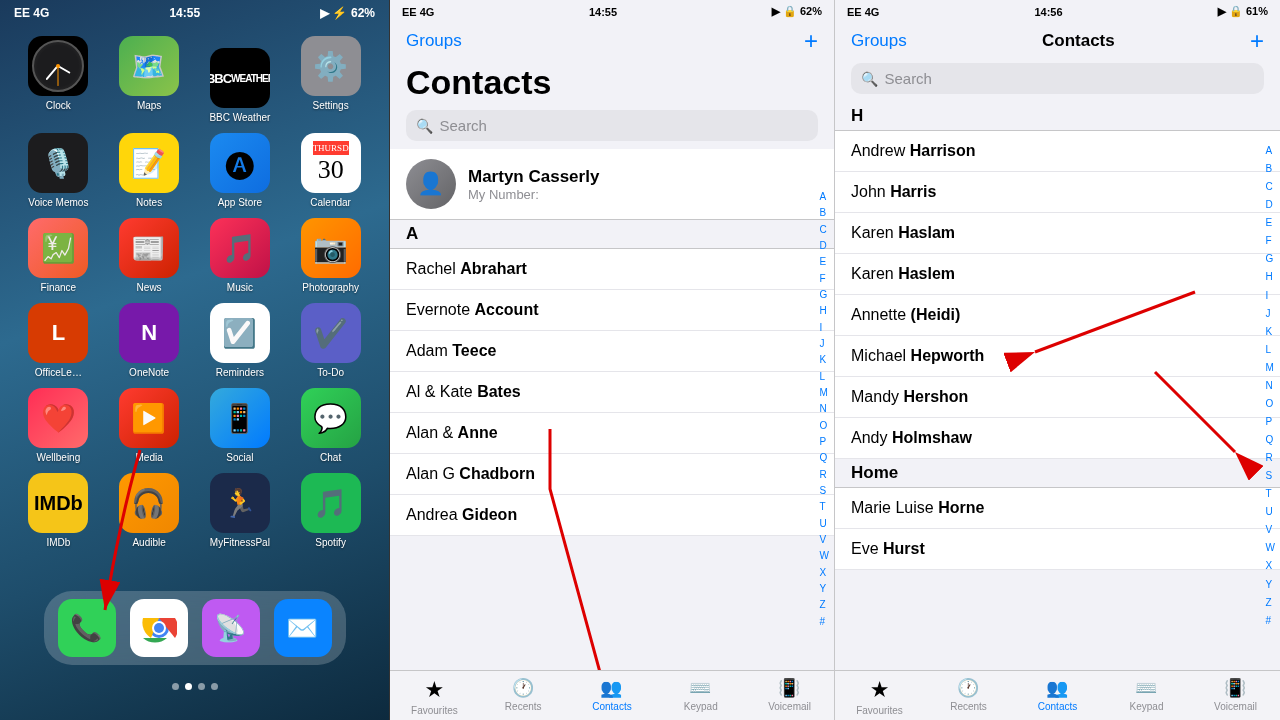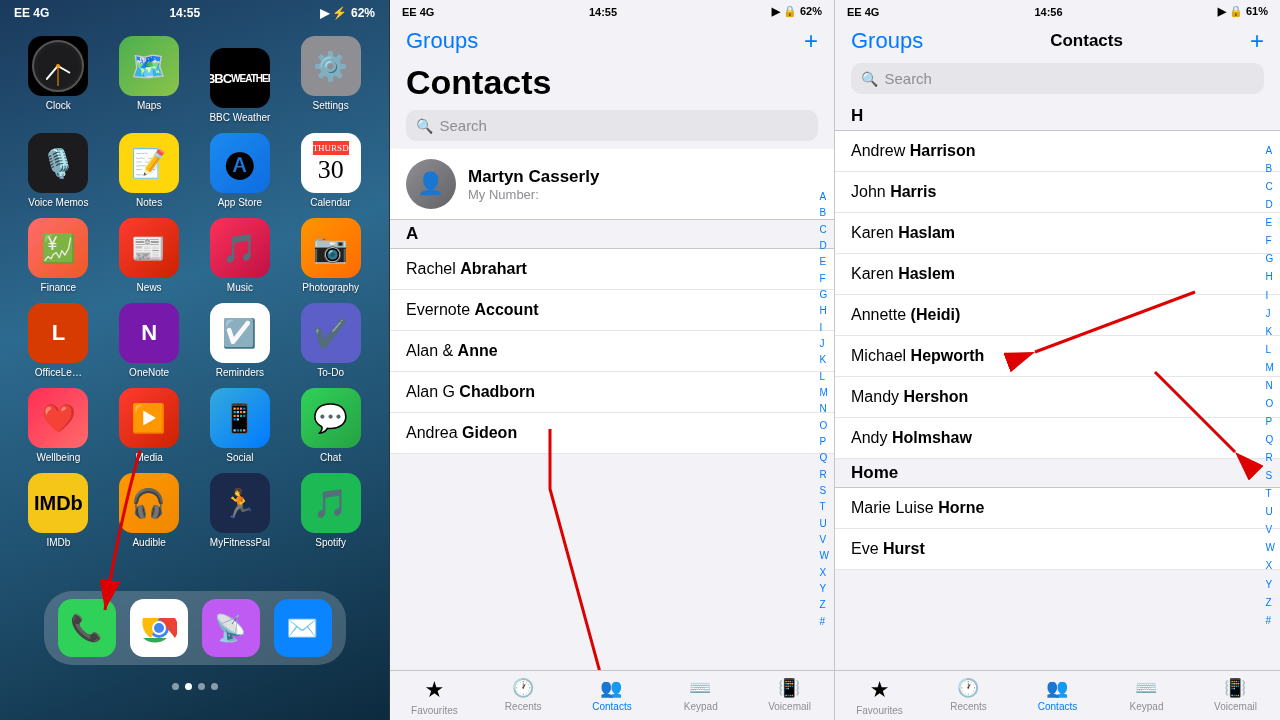--- a/index.html
+++ b/index.html
@@ -159,21 +159,21 @@
       align-items: center;
       padding: 4px 16px 8px;
       background: #f2f2f7;
     }
     .nav-title {
       font-size: 34px;
       font-weight: 700;
       color: #000;
       padding: 0 16px 8px;
     }
-    .nav-link { color: #007aff; font-size: 22px; }
+    .nav-link { color: #007aff; font-size: 17px; }
     .nav-plus { color: #007aff; font-size: 24px; font-weight: 300; }
 
     .search-bar {
       margin: 0 16px 8px;
       background: #e5e5ea;
       border-radius: 10px;
       display: flex;
       align-items: center;
       padding: 7px 10px;
       gap: 6px;
@@ -508,20 +508,26 @@
       </div>
     </div>
 
     <div class="section-header">A</div>
 
     <div class="contact-row">
       Rachel <span class="last">&nbsp;Abrahart</span>
     </div>
     <div class="contact-row">
       Evernote <span class="last">&nbsp;Account</span>
+    </div>
+    <div class="contact-row">
+      Adam <span class="last">&nbsp;Teece</span>
+    </div>
+    <div class="contact-row" style="position:relative;">
+      Al &amp; Kate <span class="last">&nbsp;Bates</span>
     </div>
     <div class="contact-row">
       Alan &amp; <span class="last">&nbsp;Anne</span>
     </div>
     <div class="contact-row">
       Alan G <span class="last">&nbsp;Chadborn</span>
     </div>
     <div class="contact-row">
       Andrea <span class="last">&nbsp;Gideon</span>
     </div>

